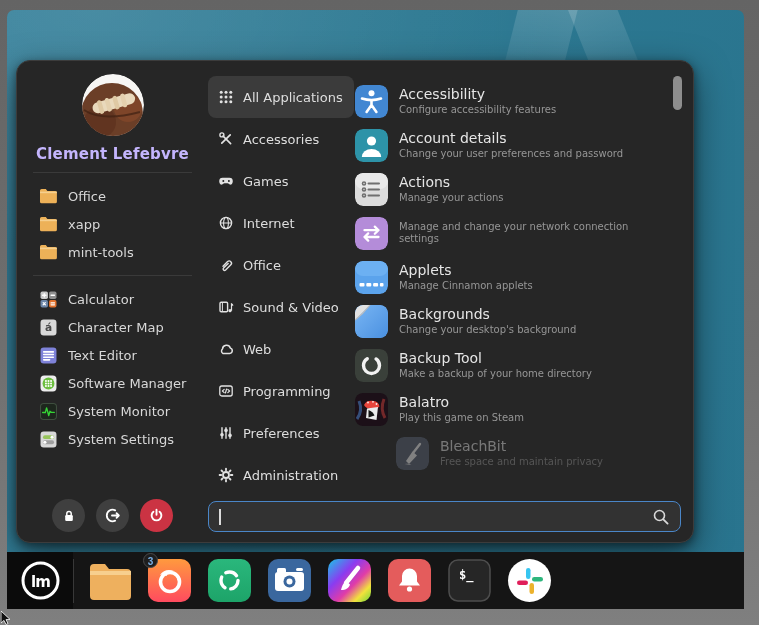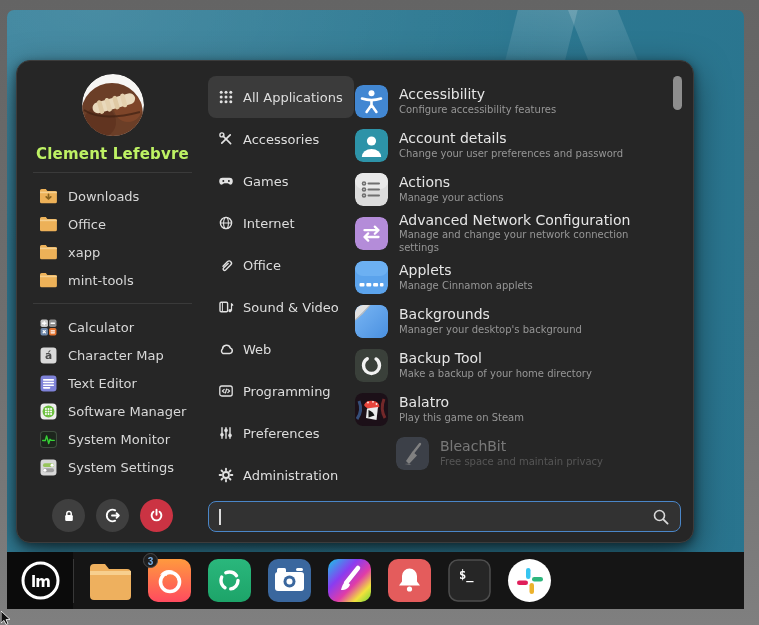--- a/index.html
+++ b/index.html
@@ -10,21 +10,21 @@
   .ray{position:absolute;background:linear-gradient(to bottom,rgba(255,255,255,.20),rgba(255,255,255,0) 78%);}
   .ray1{left:498px;top:-30px;width:58px;height:170px;transform:rotate(14deg);}
   .ray2{left:585px;top:-40px;width:46px;height:190px;transform:rotate(-22deg);}
 
   
   .menu{position:absolute;left:9px;top:50px;width:678px;height:483px;background:#262626;border:1px solid #3c3c3c;border-radius:14px;
     box-shadow:0 12px 34px rgba(0,0,0,.5),0 3px 10px rgba(0,0,0,.45);box-sizing:border-box;}
   
   .sidebar{position:absolute;left:0;top:0;width:191px;height:100%;}
   .avatar{width:62px;height:62px;border-radius:50%;overflow:hidden;margin:13px auto 0;cursor:pointer;}
-  .username{margin-top:9px;text-align:center;color:#bef264;font-size:15px;font-weight:bold;letter-spacing:.2px;}
+  .username{margin-top:9px;text-align:center;color:#c4b5fd;font-size:15px;font-weight:bold;letter-spacing:.2px;}
   .sep{height:1px;background:#3a3a3a;margin:9px 16px;}
   .side-row{display:flex;align-items:center;height:28px;padding-left:21px;gap:10px;color:#d8d8d8;font-size:13px;cursor:pointer;}
   .sicon{width:20px;height:20px;display:flex;align-items:center;justify-content:center;flex:0 0 20px;}
   .session{position:absolute;bottom:10px;left:0;width:100%;display:flex;justify-content:center;gap:11px;}
   .circle-btn{width:33px;height:33px;border-radius:50%;border:none;background:#3f3f3f;display:flex;align-items:center;justify-content:center;cursor:pointer;padding:0;}
   .circle-btn.power{background:#cb3343;}
 
   
   .cats{position:absolute;left:191px;top:15px;width:150px;}
   .cat-row{display:flex;align-items:center;height:42px;gap:9px;padding:0 11px 0 9px;width:fit-content;color:#dedede;font-size:13px;border-radius:8px;cursor:pointer;white-space:nowrap;}
@@ -88,32 +88,20 @@
           </svg>
         </div>
         <div class="username">Clement Lefebvre</div>
         <div class="sep"></div>
 
         <div class="side-row">
           <span class="sicon">
             <svg width="19" height="16" viewBox="0 0 19 16">
                 <path d="M1 2.6 a1.6 1.6 0 0 1 1.6-1.6 h4.2 l1.6 2.1 h7.9 a1.6 1.6 0 0 1 1.6 1.6 v9 a1.6 1.6 0 0 1 -1.6 1.6 H2.6 A1.6 1.6 0 0 1 1 13.7 Z" fill="#edb158"></path>
                 <rect x="1" y="3.6" width="16.9" height="1.6" fill="#f6cf8e"></rect>
-                <g stroke="#8a6420" stroke-width="1.7" stroke-linecap="round" stroke-linejoin="round" fill="none">
-                  <path d="M9.5 6.4 v4.4 M7.2 8.8 L9.5 11 L11.8 8.8"></path>
-                </g>
-              </svg>
-          </span>
-          <span>Downloads</span>
-        </div>
-        <div class="side-row">
-          <span class="sicon">
-            <svg width="19" height="16" viewBox="0 0 19 16">
-                <path d="M1 2.6 a1.6 1.6 0 0 1 1.6-1.6 h4.2 l1.6 2.1 h7.9 a1.6 1.6 0 0 1 1.6 1.6 v9 a1.6 1.6 0 0 1 -1.6 1.6 H2.6 A1.6 1.6 0 0 1 1 13.7 Z" fill="#edb158"></path>
-                <rect x="1" y="3.6" width="16.9" height="1.6" fill="#f6cf8e"></rect>
               </svg>
           </span>
           <span>Office</span>
         </div>
         <div class="side-row">
           <span class="sicon">
             <svg width="19" height="16" viewBox="0 0 19 16">
                 <path d="M1 2.6 a1.6 1.6 0 0 1 1.6-1.6 h4.2 l1.6 2.1 h7.9 a1.6 1.6 0 0 1 1.6 1.6 v9 a1.6 1.6 0 0 1 -1.6 1.6 H2.6 A1.6 1.6 0 0 1 1 13.7 Z" fill="#edb158"></path>
                 <rect x="1" y="3.6" width="16.9" height="1.6" fill="#f6cf8e"></rect>
               </svg>
@@ -424,21 +412,20 @@
           <span class="aicon">
             <svg width="33" height="33" viewBox="0 0 33 33">
                 <rect width="33" height="33" rx="8" fill="#b48cd9"></rect>
                 <g stroke="#fff" stroke-width="2.3" stroke-linecap="round" stroke-linejoin="round" fill="none">
                   <path d="M9.5 13.2 H23.5 M19.8 9.6 L23.5 13.2 L19.8 16.8"></path>
                   <path d="M23.5 20 H9.5 M13.2 16.4 L9.5 20 L13.2 23.6"></path>
                 </g>
               </svg>
           </span>
           <span class="app-text">
-              <span class="app-title">Advanced Network Configuration</span>
               <span class="app-desc">Manage and change your network connection settings</span>
             </span>
         </div>
         <div class="app-row">
           <span class="aicon">
             <svg width="33" height="33" viewBox="0 0 33 33">
                 <rect width="33" height="33" rx="8" fill="#5ba3ec"></rect>
                 <rect width="33" height="15" rx="8" fill="#6cb0f2"></rect>
                 <g fill="#fff">
                   <rect x="4.5" y="22" width="5" height="3.4" rx="1"></rect>
@@ -463,21 +450,21 @@
                     <stop offset="0" stop-color="#79b6f4"></stop>
                     <stop offset="1" stop-color="#4a90e0"></stop>
                   </linearGradient>
                 </defs>
                 <path d="M0 8 a8 8 0 0 1 8 -8 h7 L0 15 Z" fill="#e2e2e2"></path>
                 <path d="M15 0 Q8 9 0 15" stroke="#bdbdbd" stroke-width="1.2" fill="none"></path>
               </svg>
           </span>
           <span class="app-text">
               <span class="app-title">Backgrounds</span>
-              <span class="app-desc">Manager your desktop's background</span>
+              <span class="app-desc">Change your desktop's background</span>
             </span>
         </div>
         <div class="app-row">
           <span class="aicon">
             <svg width="33" height="33" viewBox="0 0 33 33">
                 <rect width="33" height="33" rx="8" fill="#3a403a"></rect>
                 <circle cx="16.5" cy="16.5" r="8" fill="none" stroke="#f2f2f2" stroke-width="3.4" stroke-dasharray="41 9.3" stroke-dashoffset="8" stroke-linecap="round"></circle>
               </svg>
           </span>
           <span class="app-text">

